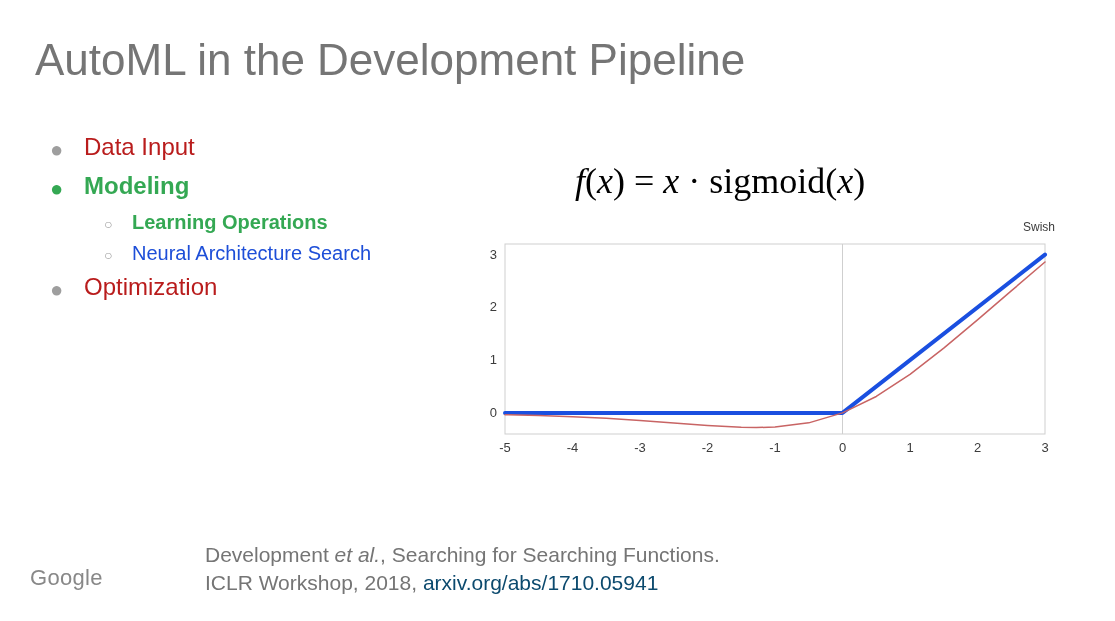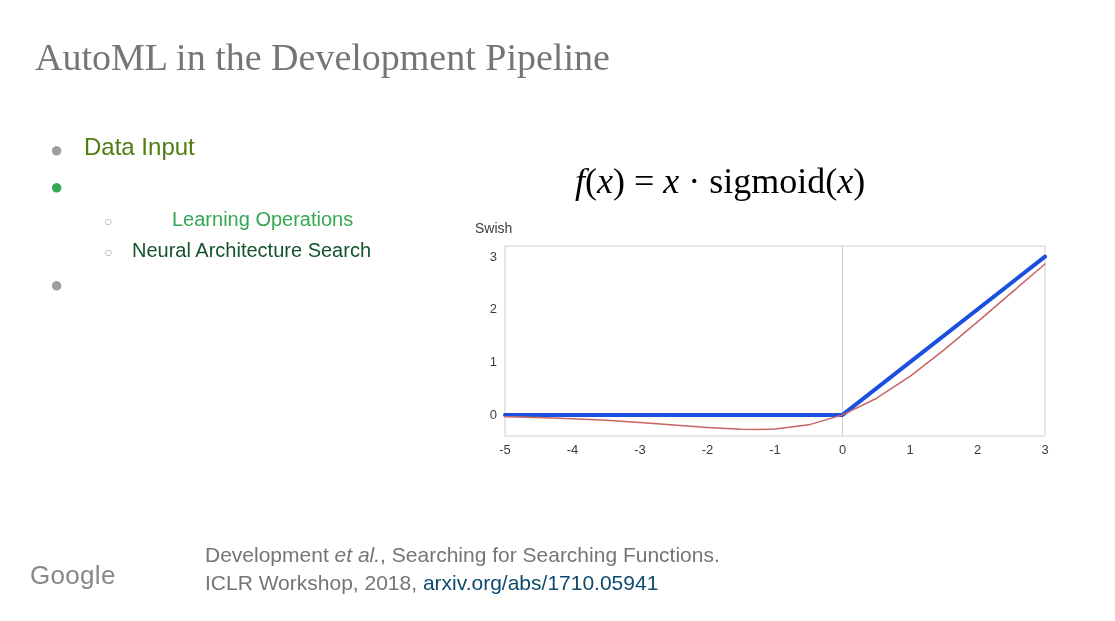--- a/index.html
+++ b/index.html
@@ -14,24 +14,23 @@
   }
   .slide {
     position: relative;
     width: 1115px;
     height: 621px;
   }
   .title {
     position: absolute;
     left: 35px;
     top: 35px;
-    font-size: 38px;
+    font-size: 44px;
     font-weight: 400;
     color: #757575;
-    font-family: Liberation Serif, serif;
   }
   .bullets {
     position: absolute;
     left: 50px;
     top: 130px;
     font-size: 24px;
     line-height: 1.45;
   }
   .b1 {
     display: flex;
@@ -41,73 +40,73 @@
   .b1 .dot {
     font-size: 22px;
     color: #9e9e9e;
     width: 34px;
     flex-shrink: 0;
     position: relative;
     top: 2px;
   }
   .b1.highlight .dot { color: #34a853; }
   .b1.highlight .txt { color: #34a853; font-weight: 700; }
-  .b1 .txt { color: #4d7c0f; font-weight: 400; }
+  .b1 .txt { color: #b91c1c; font-weight: 400; }
   .b2 {
     display: flex;
     align-items: baseline;
     margin-left: 54px;
     margin-bottom: 2px;
     font-size: 20px;
   }
   .b2 .ring {
     width: 28px;
     flex-shrink: 0;
     color: #9e9e9e;
     font-size: 14px;
     position: relative;
     top: 0px;
   }
-  .b2.highlight .txt { color: #34a853; font-weight: 400; margin-left: 40px; }
-  .b2 .txt { color: #14532d; }
+  .b2.highlight .txt { color: #34a853; font-weight: 700; }
+  .b2 .txt { color: #1d4ed8; }
   .formula {
     position: absolute;
     left: 575px;
     top: 160px;
     font-family: "Cambria Math", "Times New Roman", serif;
     font-size: 36px;
     color: #000;
   }
   .formula .it { font-style: italic; }
   .chart-wrap {
     position: absolute;
     left: 475px;
     top: 220px;
     width: 580px;
     font-family: Arial, sans-serif;
   }
   .chart-title {
-    text-align: left;
-    font-size: 14px;
+    text-align: right;
+    font-size: 12px;
     color: #3c3c3c;
     margin-bottom: 4px;
   }
   svg.chart {
     display: block;
   }
   .tick-label {
     font-size: 13px;
     fill: #3c3c3c;
     font-family: Arial, sans-serif;
   }
   .footer-logo {
     position: absolute;
     left: 30px;
     bottom: 30px;
-    font-size: 26px;
+    font-size: 22px;
     color: #888;
     letter-spacing: 0.3px;
   }
   .citation {
     position: absolute;
     left: 205px;
     bottom: 25px;
     font-size: 21px;
     color: #757575;
     line-height: 1.3;
@@ -122,31 +121,33 @@
 
   <div class="title">AutoML in the Development Pipeline</div>
 
   <div class="bullets">
     <div class="b1">
       <span class="dot">●</span>
       <span class="txt">Data Input</span>
     </div>
     <div class="b1 highlight">
       <span class="dot">●</span>
+      <span class="txt">Modeling</span>
     </div>
     <div class="b2 highlight">
       <span class="ring">○</span>
       <span class="txt">Learning Operations</span>
     </div>
     <div class="b2">
       <span class="ring">○</span>
       <span class="txt">Neural Architecture Search</span>
     </div>
     <div class="b1">
       <span class="dot">●</span>
+      <span class="txt">Optimization</span>
     </div>
   </div>
 
   <div class="formula">
     <span class="it">f</span><span>(</span><span class="it">x</span><span>) = </span><span class="it">x</span><span> · </span><span>sigmoid</span><span>(</span><span class="it">x</span><span>)</span>
   </div>
 
   <div class="chart-wrap">
     <div class="chart-title">Swish</div>
     <svg class="chart" id="chart-svg" width="580" height="220">

